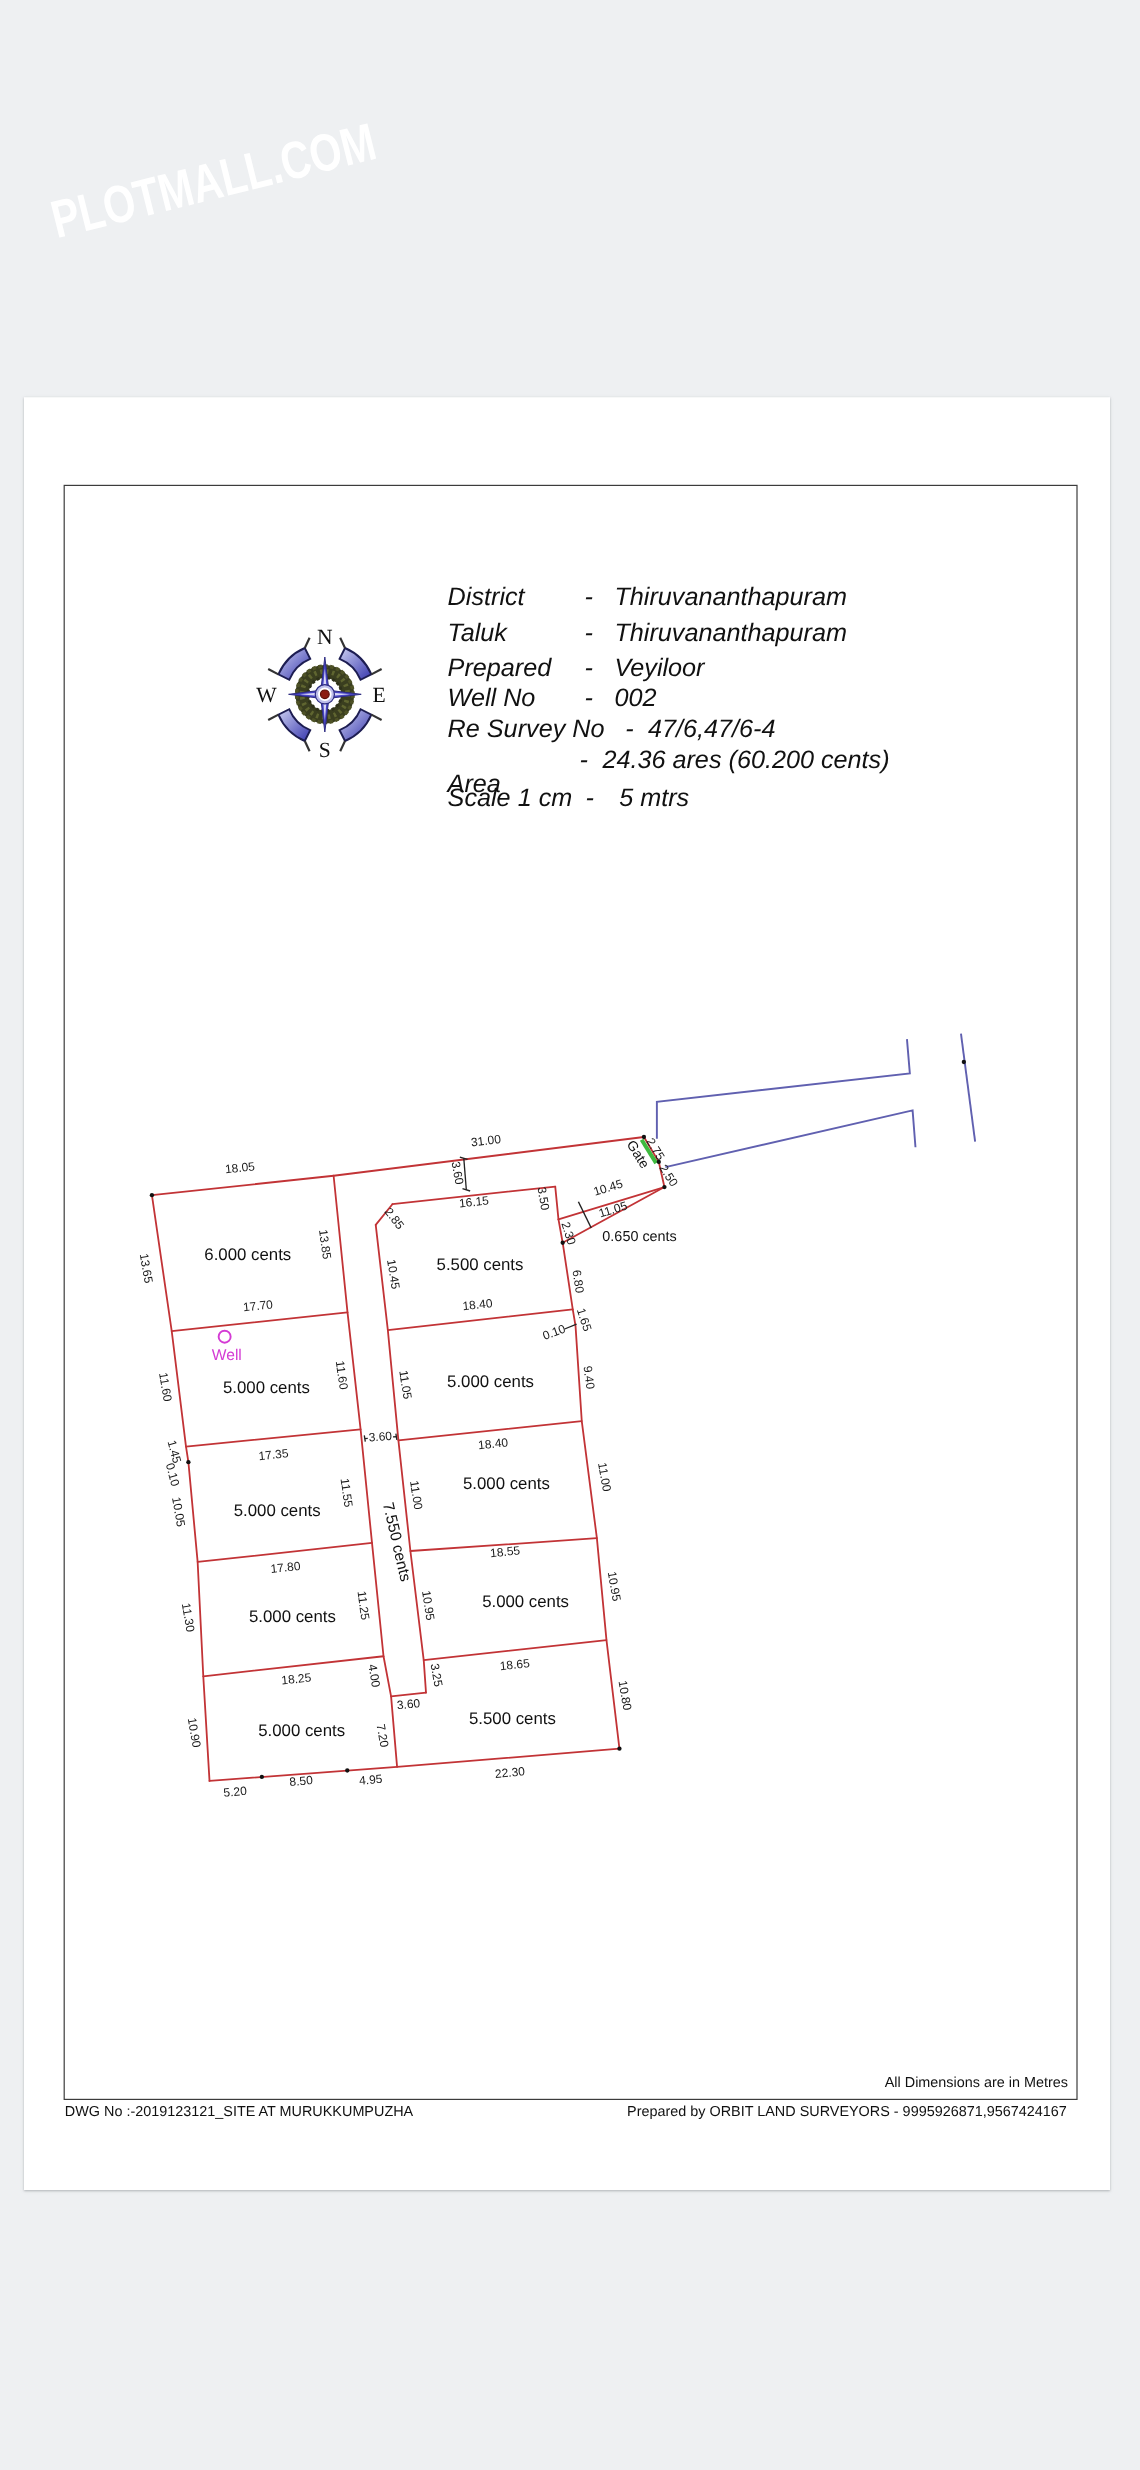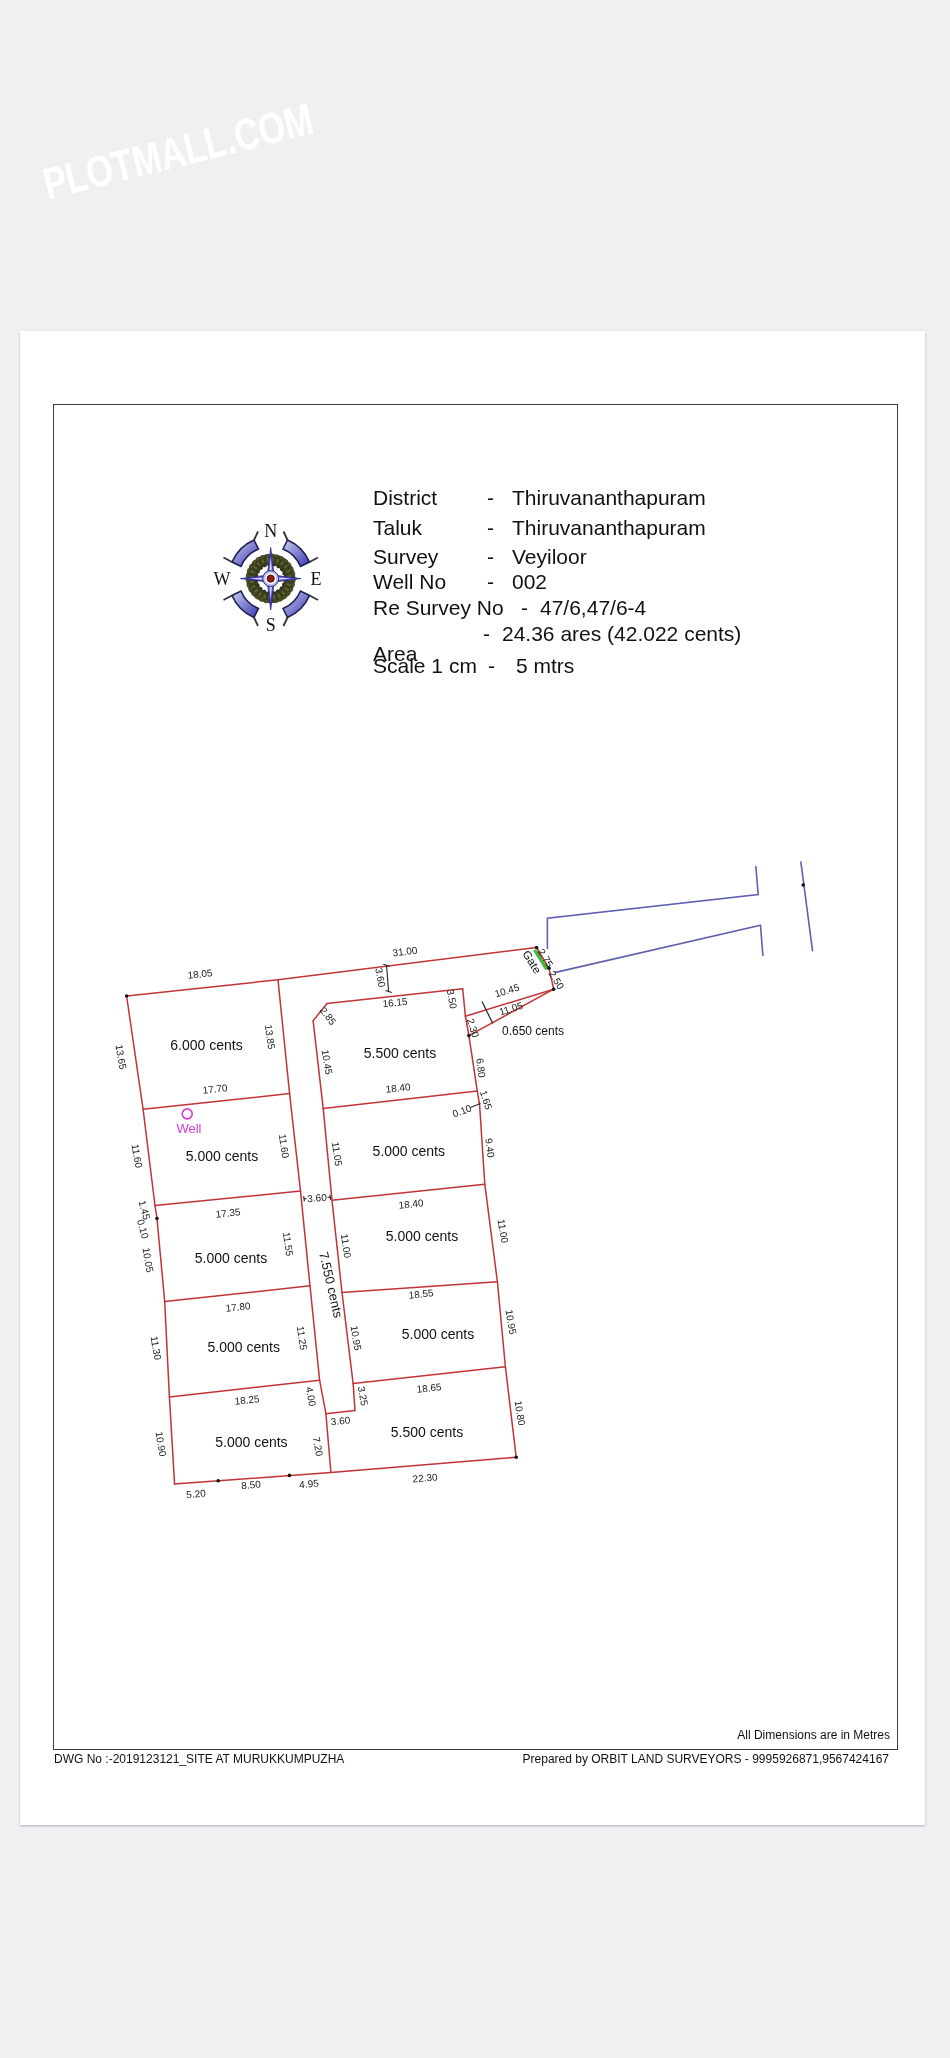--- a/index.html
+++ b/index.html
@@ -1,20 +1,20 @@
 <!DOCTYPE html>
 <html><head>
 <meta charset="utf-8">
 <style>
 html,body{margin:0;padding:0;}
 body{width:950px;height:2058px;background:#eef0f2;font-family:"Liberation Sans",sans-serif;position:relative;overflow:hidden;}
 .page{position:absolute;left:20px;top:331px;width:905px;height:1494px;background:#ffffff;box-shadow:0 1px 2px rgba(120,125,132,0.55);}
 .bbox{position:absolute;left:53px;top:404px;width:843px;height:1344px;border:1px solid #3c3c3c;}
 .wm{position:absolute;left:44px;top:160px;font-weight:bold;font-size:44px;letter-spacing:0px;color:#ffffff;transform:rotate(-14deg) scaleX(0.78);transform-origin:0 50%;white-space:nowrap;}
-.hdr{position:absolute;font-size:21px;color:#111;white-space:nowrap;}
+.hdr{position:absolute;font-style:italic;font-size:21px;color:#111;white-space:nowrap;}
 .foot{position:absolute;font-size:12px;color:#111;white-space:nowrap;}
 svg text.d{font-size:10px;fill:#1a1a1a;text-anchor:middle;dominant-baseline:central;font-family:"Liberation Sans",sans-serif;}
 svg text.p{font-size:14px;fill:#111;text-anchor:middle;font-family:"Liberation Sans",sans-serif;}
 </style>
 </head>
 <body>
 
 <div class="wm">PLOTMALL.COM</div>
 
 <div class="page"></div>
@@ -74,35 +74,35 @@
 </svg>
 
 <div class="hdr" style="left:373px;top:486px;">District</div>
 <div class="hdr" style="left:487px;top:486px;">-</div>
 <div class="hdr" style="left:512px;top:486px;">Thiruvananthapuram</div>
 
 <div class="hdr" style="left:373px;top:516px;text-align:right;">Taluk</div>
 <div class="hdr" style="left:487px;top:516px;">-</div>
 <div class="hdr" style="left:512px;top:516px;">Thiruvananthapuram</div>
 
-<div class="hdr" style="left:373px;top:545px;">Survey</div>
+<div class="hdr" style="left:373px;top:545px;">Prepared</div>
 <div class="hdr" style="left:487px;top:545px;">-</div>
 <div class="hdr" style="left:512px;top:545px;text-align:center;">Veyiloor</div>
 
 <div class="hdr" style="left:373px;top:570px;">Well No</div>
 <div class="hdr" style="left:487px;top:570px;">-</div>
 <div class="hdr" style="left:512px;top:570px;">002</div>
 
 <div class="hdr" style="left:373px;top:596px;">Re Survey No</div>
 <div class="hdr" style="left:521px;top:596px;">-</div>
 <div class="hdr" style="left:540px;top:596px;">47/6,47/6-4</div>
 
 <div class="hdr" style="left:373px;top:622px;margin-top:20px;">Area</div>
 <div class="hdr" style="left:483px;top:622px;">-</div>
-<div class="hdr" style="left:502px;top:622px;">24.36 ares (42.022 cents)</div>
+<div class="hdr" style="left:502px;top:622px;">24.36 ares (60.200 cents)</div>
 
 <div class="hdr" style="left:373px;top:654px;">Scale 1 cm</div>
 <div class="hdr" style="left:488px;top:654px;">-</div>
 <div class="hdr" style="left:505px;top:654px;margin-left:11px;">5 mtrs</div>
 
 <svg style="position:absolute;left:90px;top:830px;" width="740" height="680" viewBox="90 830 740 680">
 <g fill="none" stroke="#c23336" stroke-width="1.5" stroke-linecap="round" stroke-linejoin="round">
 
 <polyline points="126.6,996 278,979.8 536.6,947.5"></polyline>
 

